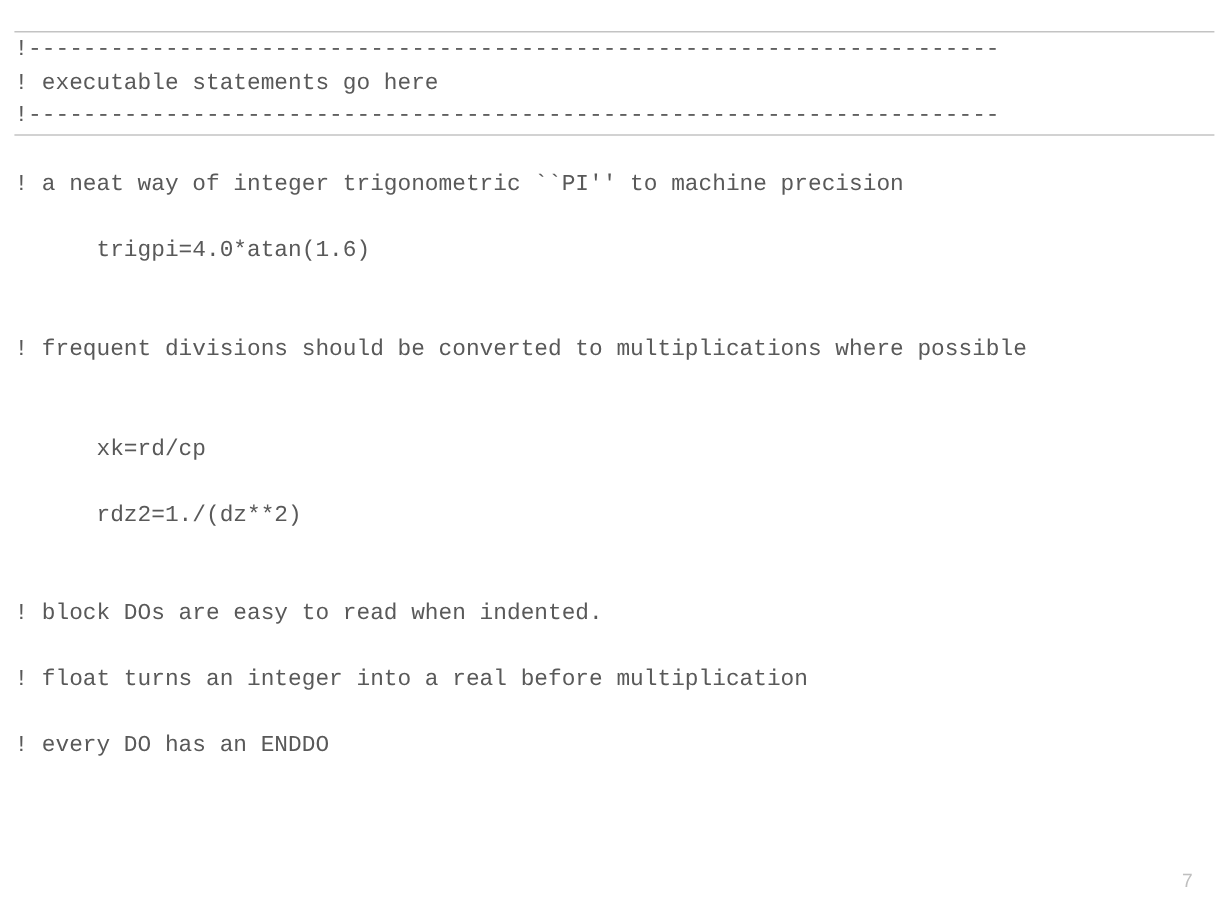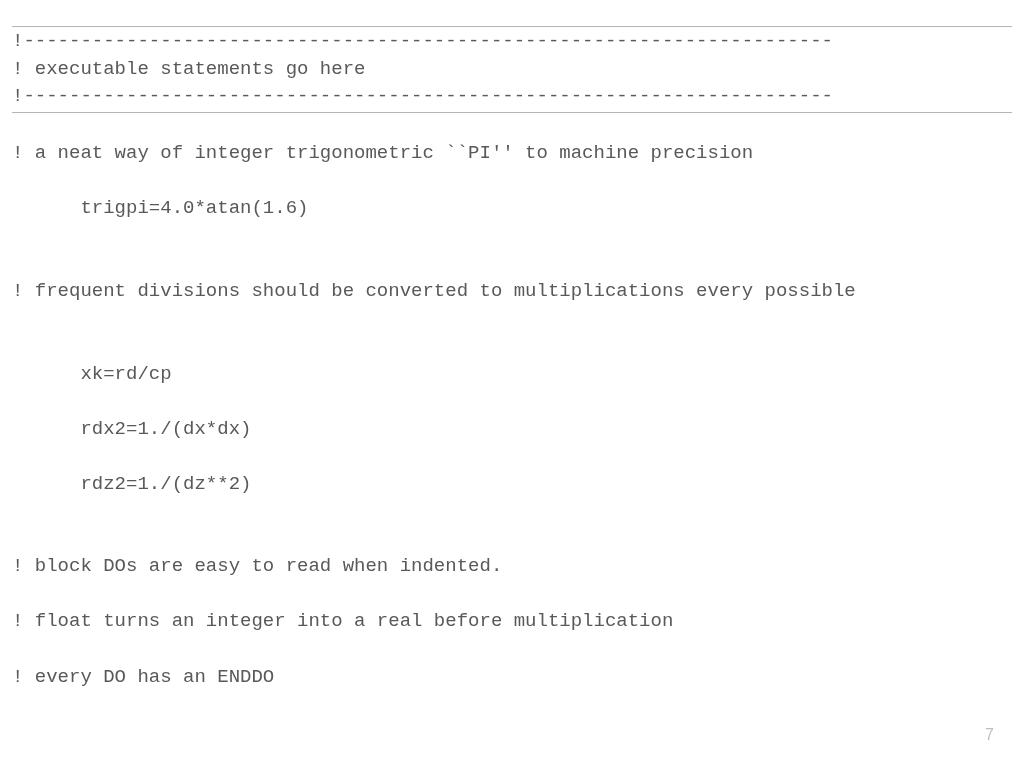--- a/index.html
+++ b/index.html
@@ -33,24 +33,23 @@
     color: #bfbfbf;
   }
 </style>
 </head>
 <body>
 
 <div class="page"><div class="header-block"><div>!-----------------------------------------------------------------------</div><div>! executable statements go here</div><div>!-----------------------------------------------------------------------</div></div>
 <div>! a neat way of integer trigonometric ``PI'' to machine precision</div>
 <div>      trigpi=4.0*atan(1.6)</div>
 
-<div>! frequent divisions should be converted to multiplications every possible</div>
+<div>! frequent divisions should be converted to multiplications where possible</div>
 
 <div>      xk=rd/cp</div>
-<div>      rdx2=1./(dx*dx)</div>
 <div>      rdz2=1./(dz**2)</div>
 
 <div>! block DOs are easy to read when indented.</div>
 <div>! float turns an integer into a real before multiplication</div>
 <div>! every DO has an ENDDO</div>
 
 
 
 
 </div>

